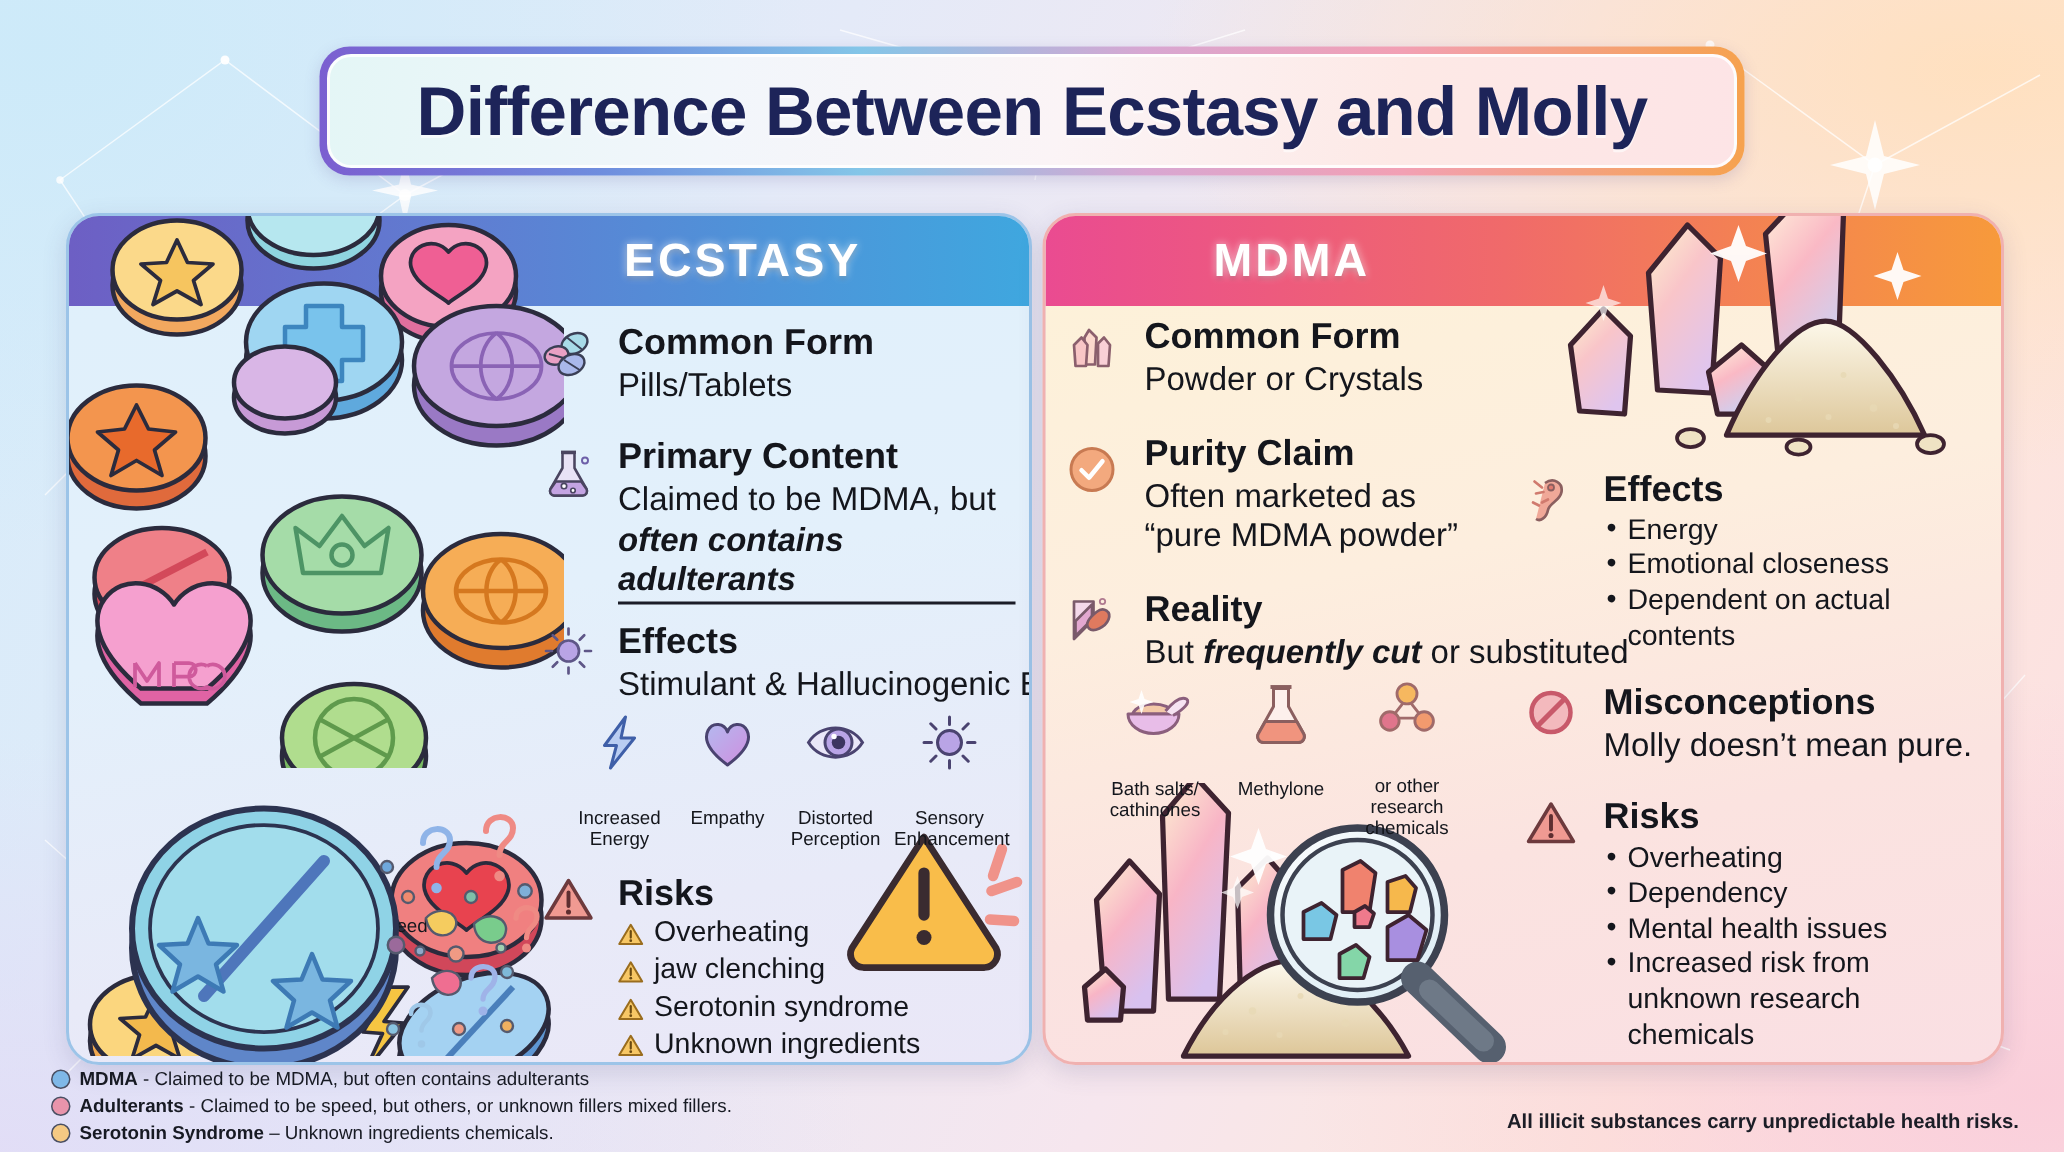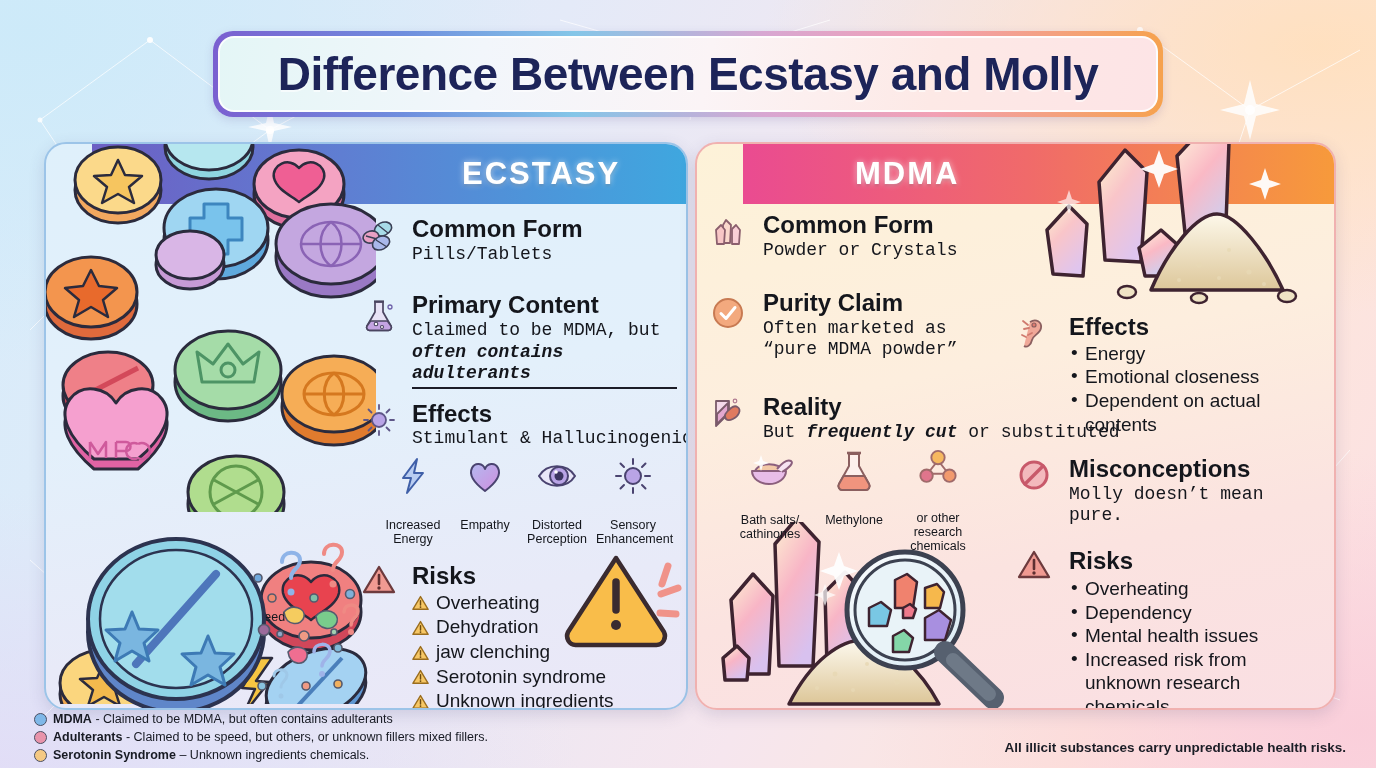--- a/index.html
+++ b/index.html
@@ -35,36 +35,36 @@
 
   
   .panel{position:absolute;border-radius:22px;overflow:hidden;
     box-shadow:0 5px 16px rgba(70,70,120,.16);}
   .panel.left{left:44px;top:142px;width:640px;height:564px;
     background:linear-gradient(170deg,#dff0fb 0%,#e3f0fb 45%,#e8eaf8 78%,#eae7f7 100%);
     border:2px solid #9cc4e8;}
   .panel.right{left:695px;top:142px;width:637px;height:564px;
     background:linear-gradient(168deg,#fdf2d8 0%,#fdeede 40%,#fbe3e0 70%,#fadfe3 100%);
     border:2px solid #f0b1b0;}
-  .p-head{position:relative;height:60px;display:flex;align-items:center;overflow:hidden;margin-left:46px;}
+  .p-head{position:relative;height:60px;display:flex;align-items:center;overflow:hidden;}
   .p-head.left{background:linear-gradient(90deg,#6d5fc4 0%,#5f7ed2 42%,#3fa7df 100%);}
   .p-head.right{background:linear-gradient(90deg,#ea4b91 0%,#f06a6a 48%,#f79a3b 100%);}
   .p-head .ttl{font-size:31px;font-weight:bold;color:#fff;letter-spacing:2px;
     text-shadow:0 0 6px rgba(255,255,255,.65),0 2px 3px rgba(0,0,0,.18);position:relative;z-index:3;}
   .p-head.left .ttl{margin-left:370px;}
   .p-head.right .ttl{margin-left:112px;}
 
   .art{position:absolute;pointer-events:none;}
 
   
   .col{position:absolute;z-index:4;}
   .sect{position:relative;margin-bottom:2px;}
   .sect .ico{position:absolute;left:0;top:2px;width:34px;height:34px;}
   .h{font-size:24px;font-weight:bold;color:#14161c;line-height:1.12;margin:0 0 1px 0;}
-  .s{font-size:18px;color:#14161c;line-height:1.18;margin:0;font-family:Liberation Mono, monospace;}
+  .s{font-size:22px;color:#14161c;line-height:1.18;margin:0;}
   .s .em{font-style:italic;font-weight:bold;}
   .ul-under{display:inline-block;border-bottom:2.5px solid #1b1c27;padding-bottom:2px;}
   ul.bul{list-style:none;margin:1px 0 0 0;padding:0;}
   ul.bul li{font-size:19px;color:#14161c;line-height:1.24;padding-left:16px;position:relative;}
   ul.bul li:before{content:"•";position:absolute;left:2px;top:-1px;font-size:19px;}
   .risk-row{font-size:19px;color:#14161c;line-height:1.30;display:flex;align-items:center;gap:7px;}
 
   .iconrow{display:flex;gap:6px;margin-top:6px;}
   .iconcell{width:66px;text-align:center;}
   .iconcell .cap{font-size:12.5px;color:#14161c;line-height:1.12;margin-top:18px;}
@@ -358,28 +358,20 @@
         </svg>
         <div class="h">Risks</div>
         <div style="margin-top:1px;">
           <div class="risk-row">
             <svg viewBox="0 0 20 20" style="width:17px;height:17px;flex:0 0 auto;">
                 <path d="M10,3 L19,18 H1 Z" fill="#f7c765" stroke="#9a6d1e" stroke-width="1.6" stroke-linejoin="round"></path>
                 <path d="M10,8 v5" stroke="#6b4a10" stroke-width="1.7" stroke-linecap="round"></path>
                 <circle cx="10" cy="15.4" r="1.1" fill="#6b4a10"></circle>
               </svg>
             <span>Overheating</span>
-          </div>
-          <div class="risk-row">
-            <svg viewBox="0 0 20 20" style="width:17px;height:17px;flex:0 0 auto;">
-                <path d="M10,3 L19,18 H1 Z" fill="#f7c765" stroke="#9a6d1e" stroke-width="1.6" stroke-linejoin="round"></path>
-                <path d="M10,8 v5" stroke="#6b4a10" stroke-width="1.7" stroke-linecap="round"></path>
-                <circle cx="10" cy="15.4" r="1.1" fill="#6b4a10"></circle>
-              </svg>
-            <span>Dehydration</span>
           </div>
           <div class="risk-row">
             <svg viewBox="0 0 20 20" style="width:17px;height:17px;flex:0 0 auto;">
                 <path d="M10,3 L19,18 H1 Z" fill="#f7c765" stroke="#9a6d1e" stroke-width="1.6" stroke-linejoin="round"></path>
                 <path d="M10,8 v5" stroke="#6b4a10" stroke-width="1.7" stroke-linecap="round"></path>
                 <circle cx="10" cy="15.4" r="1.1" fill="#6b4a10"></circle>
               </svg>
             <span>jaw clenching</span>
           </div>
           <div class="risk-row">

